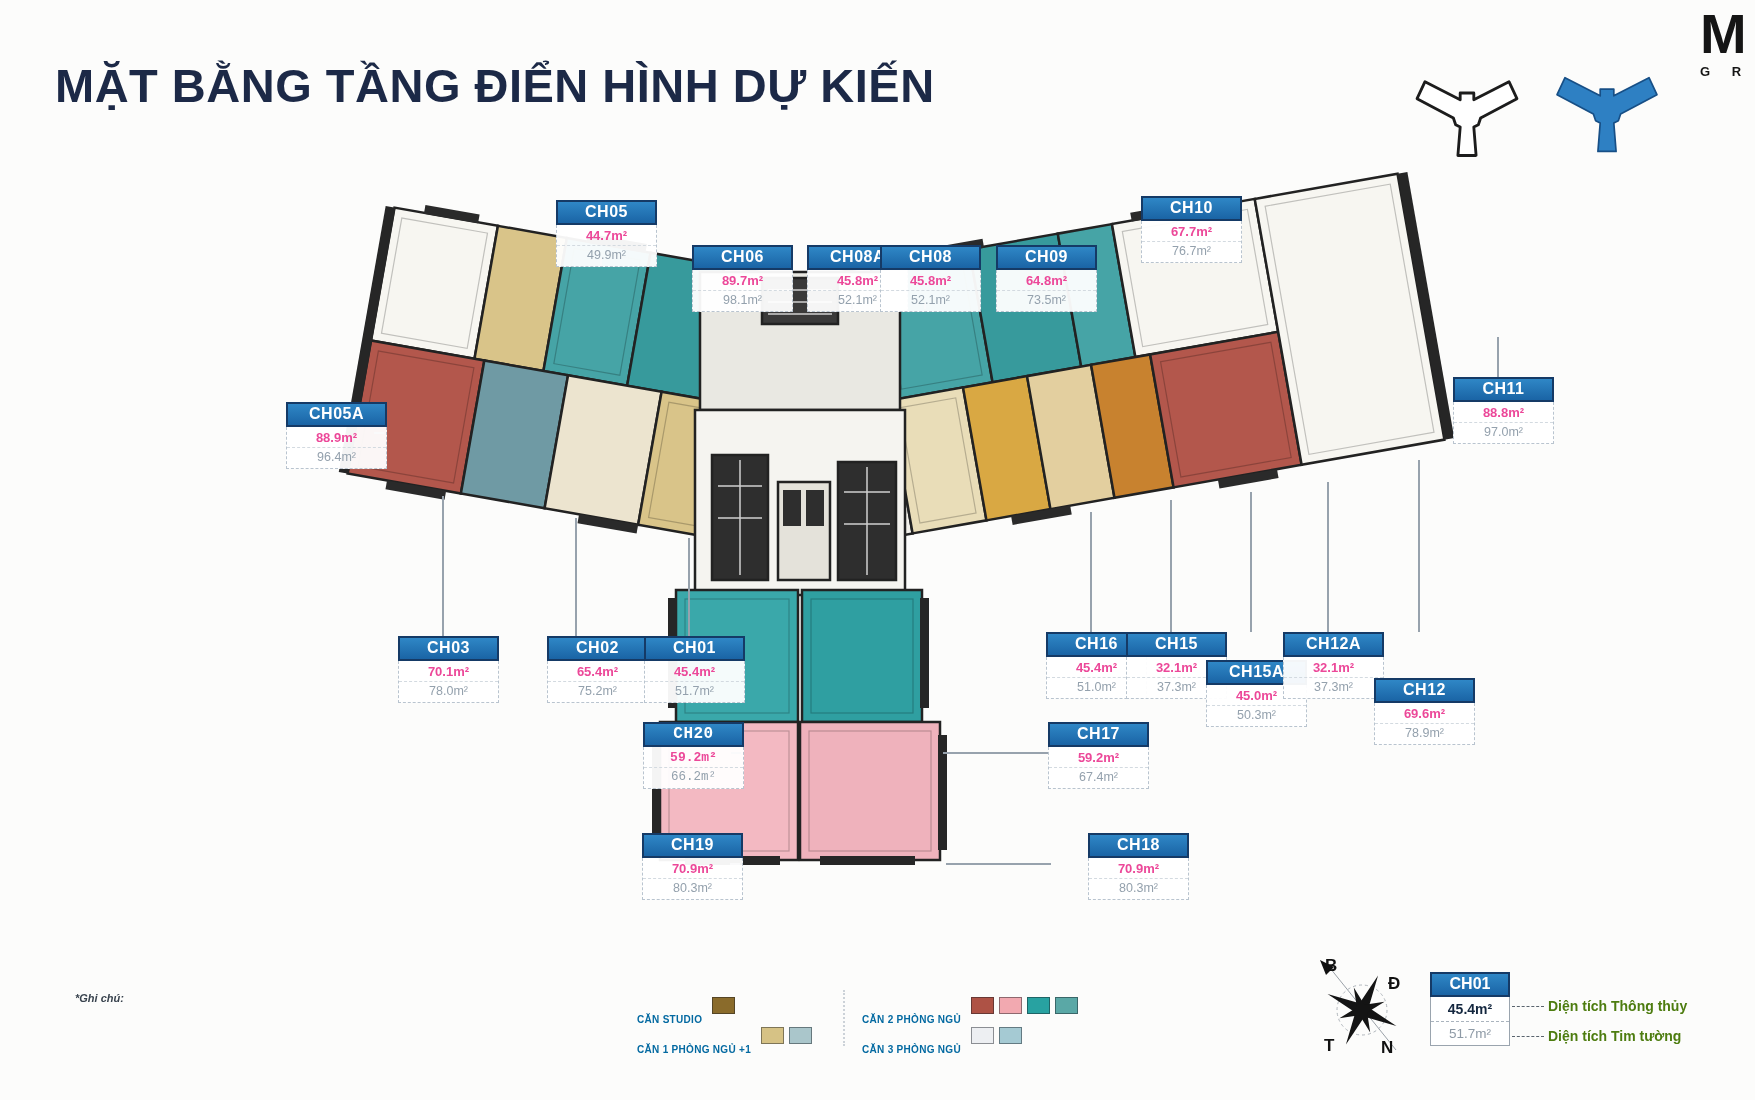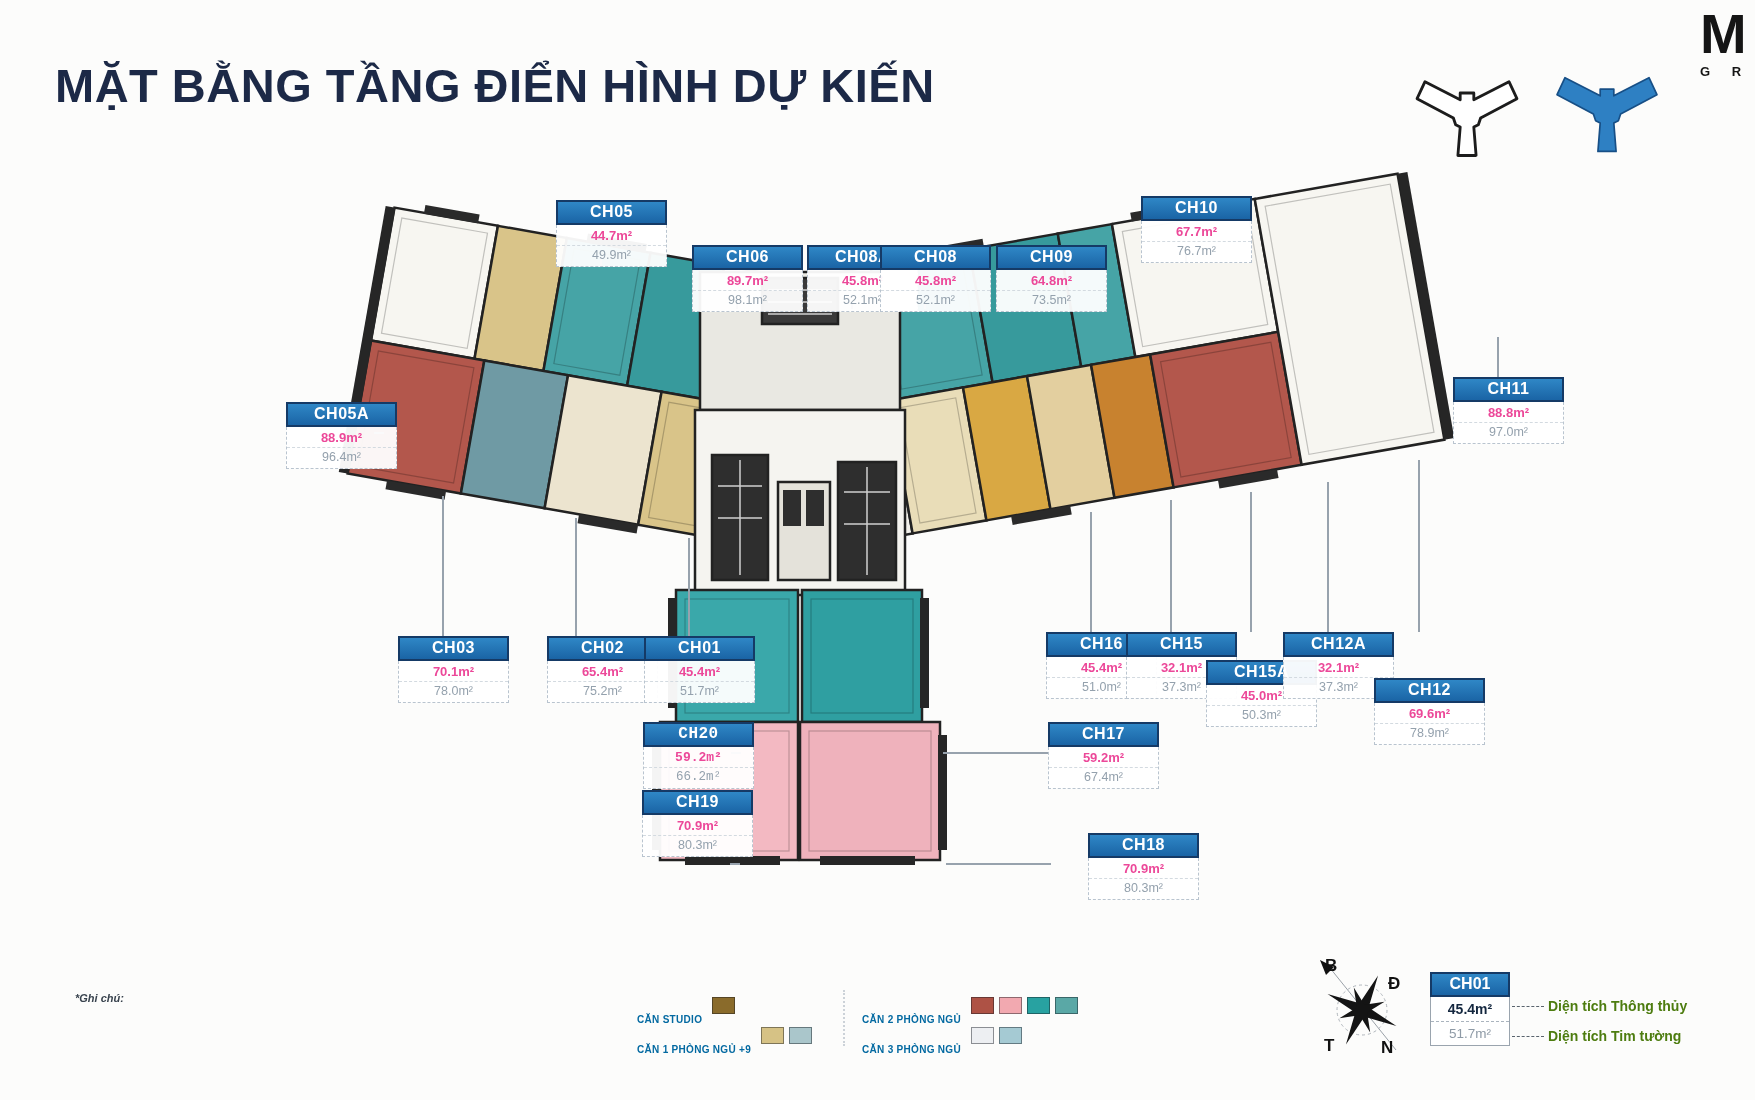--- a/index.html
+++ b/index.html
@@ -12,21 +12,21 @@
          letter-spacing:.5px;white-space:nowrap;}
   .brand{position:absolute;left:1700px;top:6px;color:#151515;}
   .brand .m{font-size:56px;font-weight:700;line-height:1;}
   .brand .sub{font-size:13px;font-weight:700;letter-spacing:9px;margin-top:2px;}
   .mini-icon{position:absolute;}
 
   
   svg.plan{position:absolute;left:0;top:0;z-index:1;}
 
   
-  .callout{position:absolute;width:111px;margin-left:-44px;text-align:center;z-index:5;}
+  .callout{position:absolute;width:101px;margin-left:-44px;text-align:center;z-index:5;}
   .c-hdr{background:linear-gradient(180deg,#2f87c6,#1a64a5);border:2px solid #153a66;color:#fff;
          font-weight:700;font-size:16px;padding:1px 0 2px;letter-spacing:.5px;}
   .c-vals{background:rgba(255,255,255,.95);border:1px dashed #b9c4cf;border-top:0;padding:3px 0 4px;}
   .c-net{font-weight:700;color:#ec4899;font-size:13px;}
   .c-gross{color:#94a1ad;font-size:12.5px;margin-top:2px;border-top:1px dashed #d3dae0;padding-top:2px;}
   .leader{position:absolute;background:#97a2ad;z-index:3;}
 
   
   .legend-col{position:absolute;z-index:4;}
   .lg-row{display:flex;align-items:center;height:30px;}
@@ -307,21 +307,21 @@
     </div>
   <div class="leader" style="left: 731px; top: 752px; width: 10px; height: 1.5px;"></div>
     <div class="callout" style="left: 1092px; top: 722px;">
       <div class="c-hdr">CH17</div>
       <div class="c-vals">
         <div class="c-net">59.2m²</div>
         <div class="c-gross">67.4m²</div>
       </div>
     </div>
   <div class="leader" style="left: 943px; top: 752px; width: 105px; height: 1.5px;"></div>
-    <div class="callout" style="left: 686px; top: 790px;">
+    <div class="callout" style="left: 686px; top: 833px;">
       <div class="c-hdr">CH19</div>
       <div class="c-vals">
         <div class="c-net">70.9m²</div>
         <div class="c-gross">80.3m²</div>
       </div>
     </div>
   <div class="leader" style="left: 730px; top: 863px; width: 10px; height: 1.5px;"></div>
     <div class="callout" style="left: 1095px; top: 833px; padding-left: 37px;">
       <div class="c-hdr">CH18</div>
       <div class="c-vals">
@@ -333,21 +333,21 @@
     </div>
 
   <div class="legend-col" style="left:637px;top:990px" id="legend-col-1">
       <div class="lg-row">
         <span class="lg-label">CĂN STUDIO</span>
         <span class="lg-swatches">
           <span class="lg-swatch" style="background: rgb(138, 107, 43);"></span>
         </span>
       </div>
       <div class="lg-row">
-        <span class="lg-label">CĂN 1 PHÒNG NGỦ +9</span>
+        <span class="lg-label">CĂN 1 PHÒNG NGỦ +1</span>
         <span class="lg-swatches">
           <span class="lg-swatch" style="background: rgb(214, 194, 133);"></span>
           <span class="lg-swatch" style="background: rgb(170, 198, 203);"></span>
         </span>
       </div>
     </div>
   <div class="legend-divider"></div>
   <div class="legend-col" style="left:862px;top:990px" id="legend-col-2">
       <div class="lg-row">
         <span class="lg-label">CĂN 2 PHÒNG NGỦ</span>

